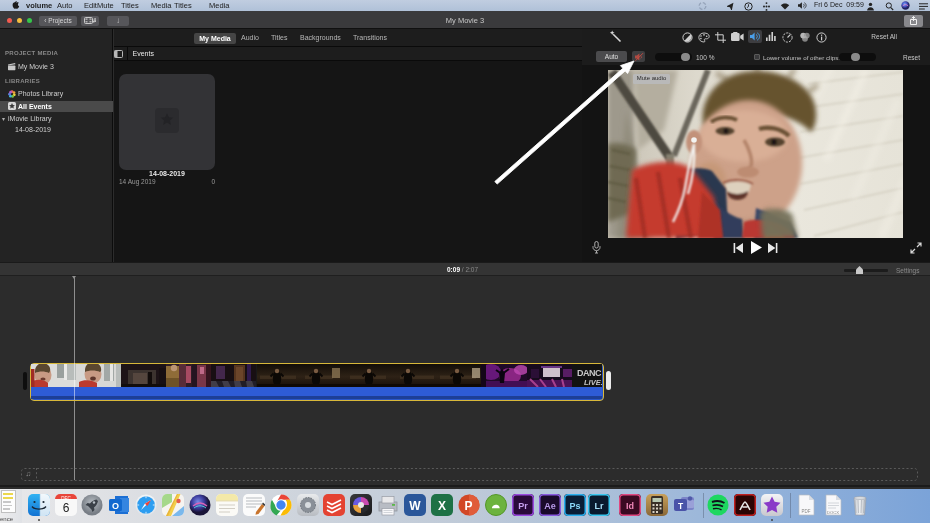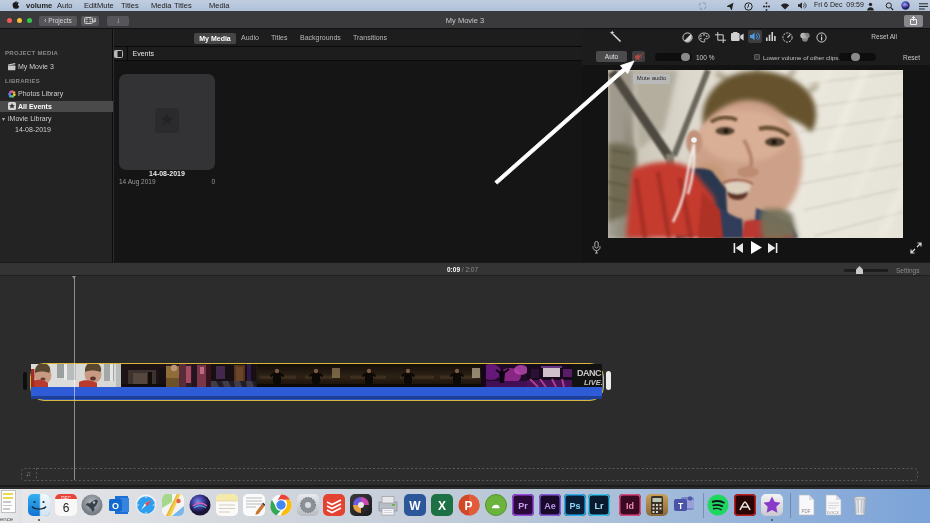--- a/index.html
+++ b/index.html
@@ -370,21 +370,21 @@
   <span style="position:absolute;left:896px;top:3.5px;font-size:6.5px;color:#8a8a8a;">Settings</span>
 </div>
 
 <div id="timeline" class="abs">
 
   <div style="position:absolute;left:74px;top:0;width:1px;height:87px;background:#8e8e8e;"></div>
   <div style="position:absolute;left:72px;top:0;width:0;height:0;border-left:2.5px solid transparent;border-right:2.5px solid transparent;border-top:3px solid #8e8e8e;"></div>
 
   <div style="position:absolute;left:23px;top:96px;width:4px;height:18px;background:#0e0e0e;border-radius:2px;"></div>
 
-  <div style="position:absolute;left:30px;top:87px;width:574px;height:37.5px;border:1.5px solid #d8b83a;border-radius:14px;background:#2b57c8;">
+  <div style="position:absolute;left:30px;top:87px;width:574px;height:37.5px;border:1.5px solid #d8b83a;border-radius:4px;background:#2b57c8;">
     <div id="strip" style="position:absolute;left:0;top:0;width:571px;height:23px;overflow:hidden;background:#191919;">
         <div style="position: absolute; top: 0px; height: 23px; left: 0px; width: 45px; overflow: hidden;"><svg width="45" height="23">
             <rect width="45" height="23" fill="#dcdcda"></rect>
             <rect x="26" y="0" width="8" height="14" fill="#9aa09e"></rect>
             <rect x="36" y="0" width="9" height="16" fill="#b8bcba"></rect>
             <rect x="33" y="0" width="3" height="16" fill="#eaeae8"></rect>
             <ellipse cx="12" cy="11" rx="8.5" ry="9.5" fill="#c89a84"></ellipse>
             <path d="M4 7c0-6 6-9 9-8 4 1 7 4 6 8l-1 2c-4-2-10-2-14 0z" fill="#5a4730"></path>
             <ellipse cx="12" cy="15" rx="2.6" ry="1.6" fill="#6a3a2e"></ellipse>
             <path d="M0 18c5-3 12-3 17 1v4H0z" fill="#bb3a2e"></path>

